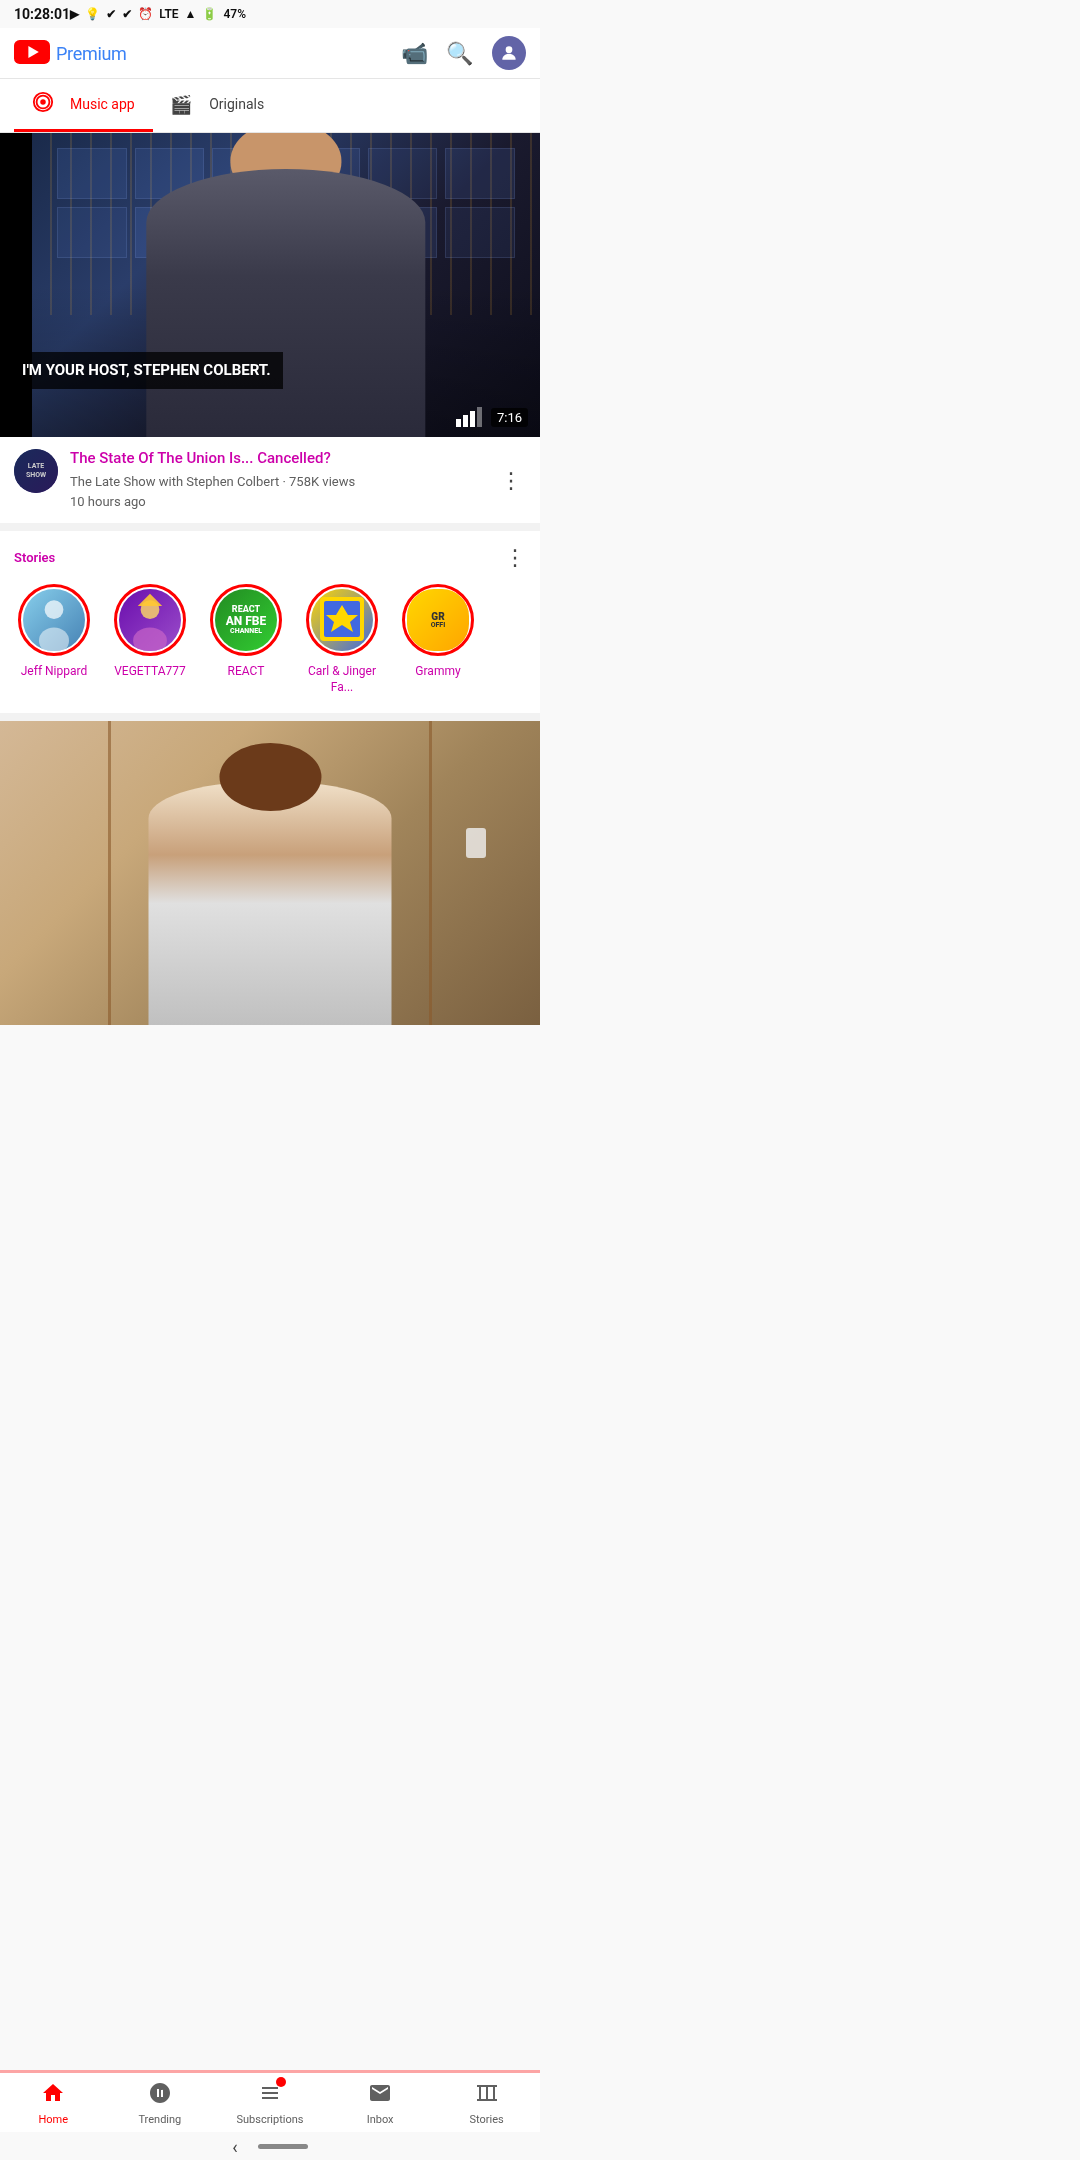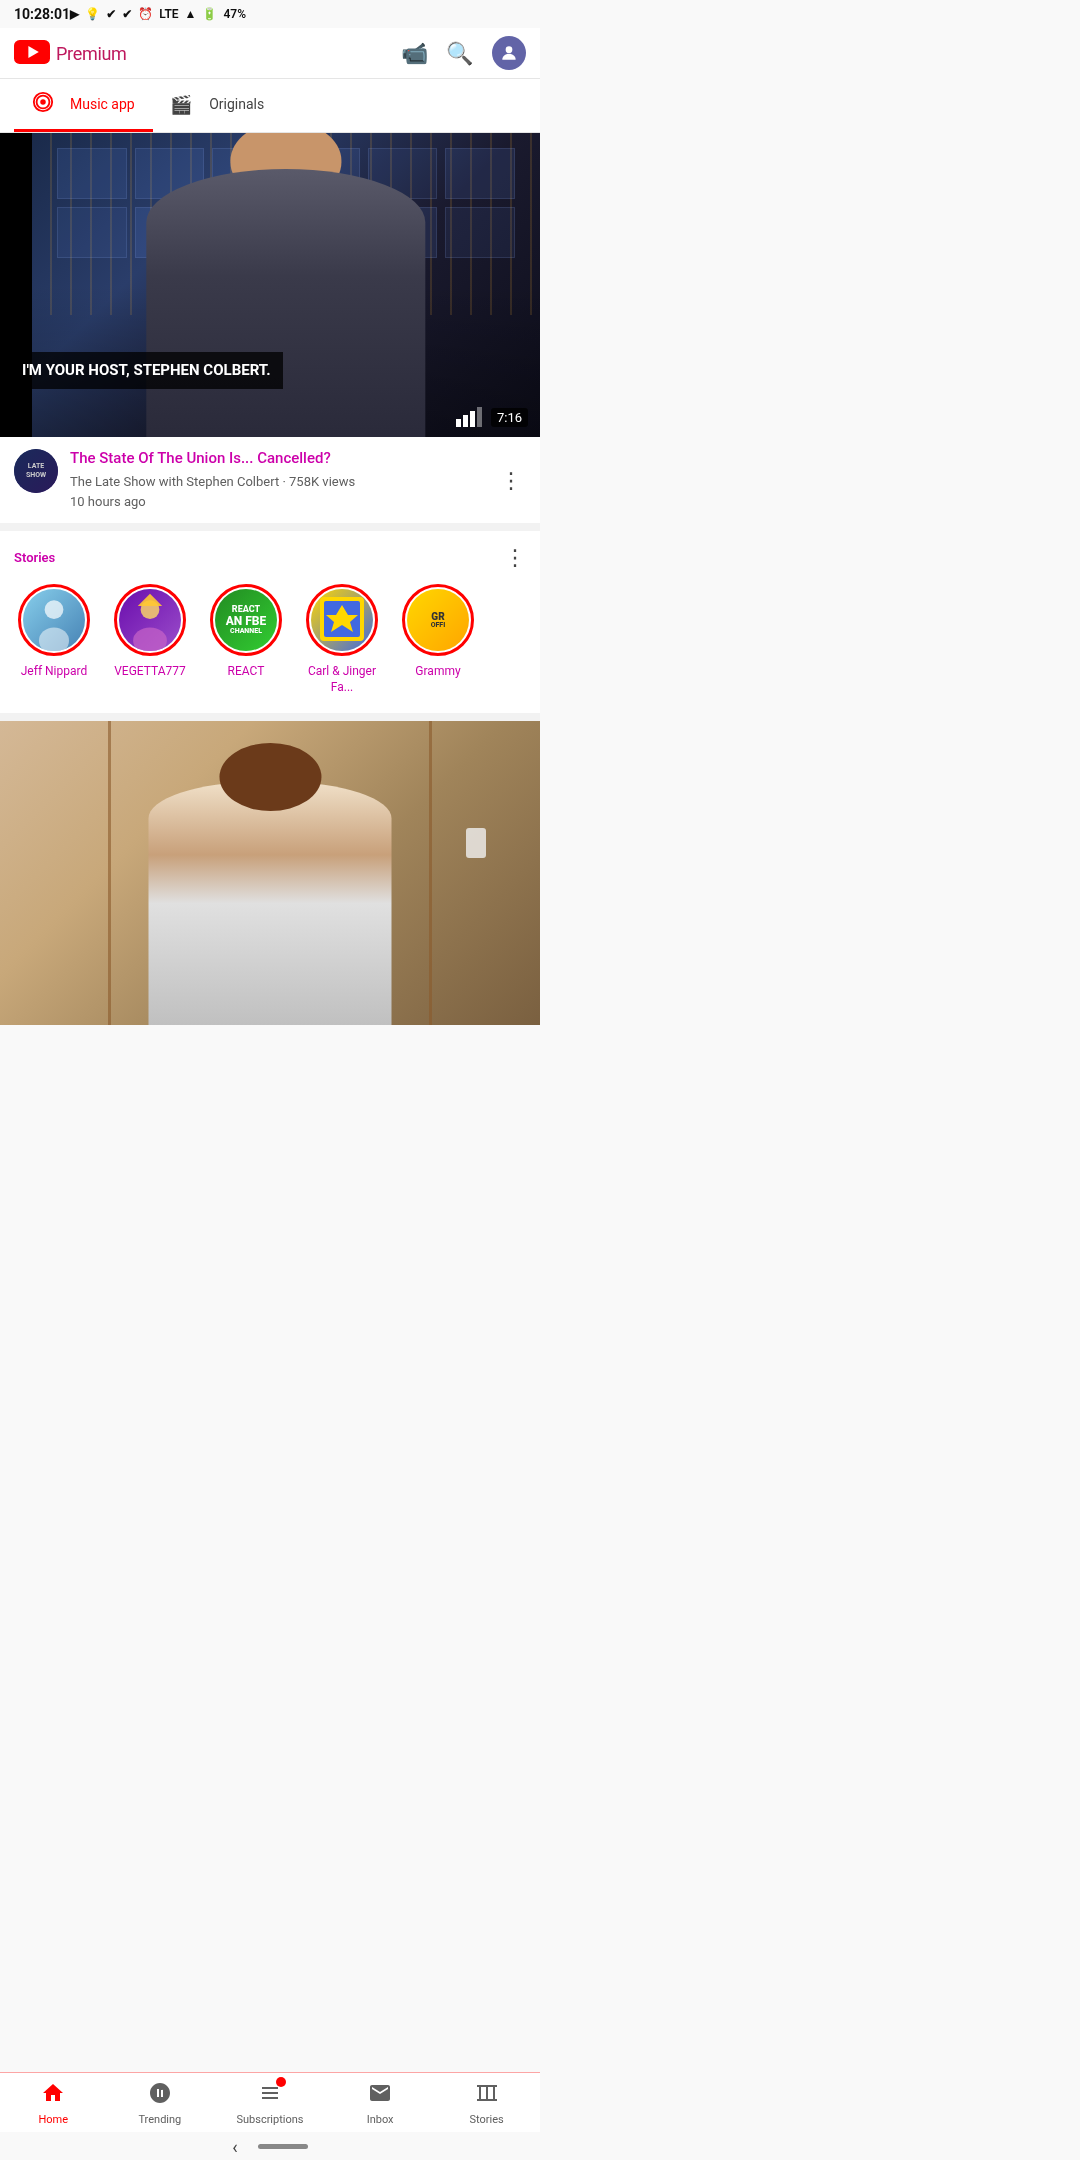--- a/index.html
+++ b/index.html
@@ -31,21 +31,21 @@
     .header {
       background: #fff;
       display: flex;
       align-items: center;
       padding: 8px 14px;
       border-bottom: 1px solid #e5e5e5;
       gap: 8px;
     }
     .logo-area { display: flex; align-items: center; gap: 6px; flex: 1; }
     .yt-logo-icon svg { width: 36px; height: 26px; }
-    .premium-text { font-size: 18px; font-weight: 400; color: #be185d; letter-spacing: -0.3px; }
+    .premium-text { font-size: 18px; font-weight: 400; color: #3b82f6; letter-spacing: -0.3px; }
     .header-actions { display: flex; align-items: center; gap: 18px; }
     .header-icon { font-size: 22px; color: #444; cursor: pointer; }
     .avatar-circle {
       width: 34px; height: 34px; border-radius: 50%;
       background: #6264a7;
       display: flex; align-items: center; justify-content: center;
       color: white; font-size: 16px; font-weight: bold;
     }
 
     
@@ -225,21 +225,21 @@
       font-size: 10px; font-weight: bold; color: white;
       overflow: hidden;
     }
     .story-name { font-size: 12px; color: #cc00aa; text-align: center; line-height: 1.3; }
 
     
     .story-jeff { background: linear-gradient(135deg, #87CEEB, #4682B4); }
     .story-vegetta { background: linear-gradient(135deg, #6a0dad, #9b4dca); }
     .story-react { background: linear-gradient(135deg, #228B22, #32CD32); }
     .story-carl { background: linear-gradient(135deg, #FFD700, #4169E1); }
-    .story-grammy { background: linear-gradient(135deg, #FFD700, #FFA500); }
+    .story-grammy { background: linear-gradient(135deg, #FFD700, #FFA500); border-radius: 27px; }
 
     
     .second-video {
       width: 100%;
       background: #000;
       aspect-ratio: 16/9;
       position: relative;
       overflow: hidden;
     }
     .second-video-bg {
@@ -272,21 +272,21 @@
       border-radius: 50%;
     }
 
     
     .bottom-nav {
       position: fixed;
       bottom: 28px;
       left: 0;
       width: 540px;
       background: #fff;
-      border-top: 1px solid #fca5a5;
+      border-top: 3px solid #fca5a5;
       display: flex;
       justify-content: space-around;
       padding: 8px 0 6px;
       z-index: 100;
     }
     .nav-item {
       display: flex;
       flex-direction: column;
       align-items: center;
       gap: 3px;

